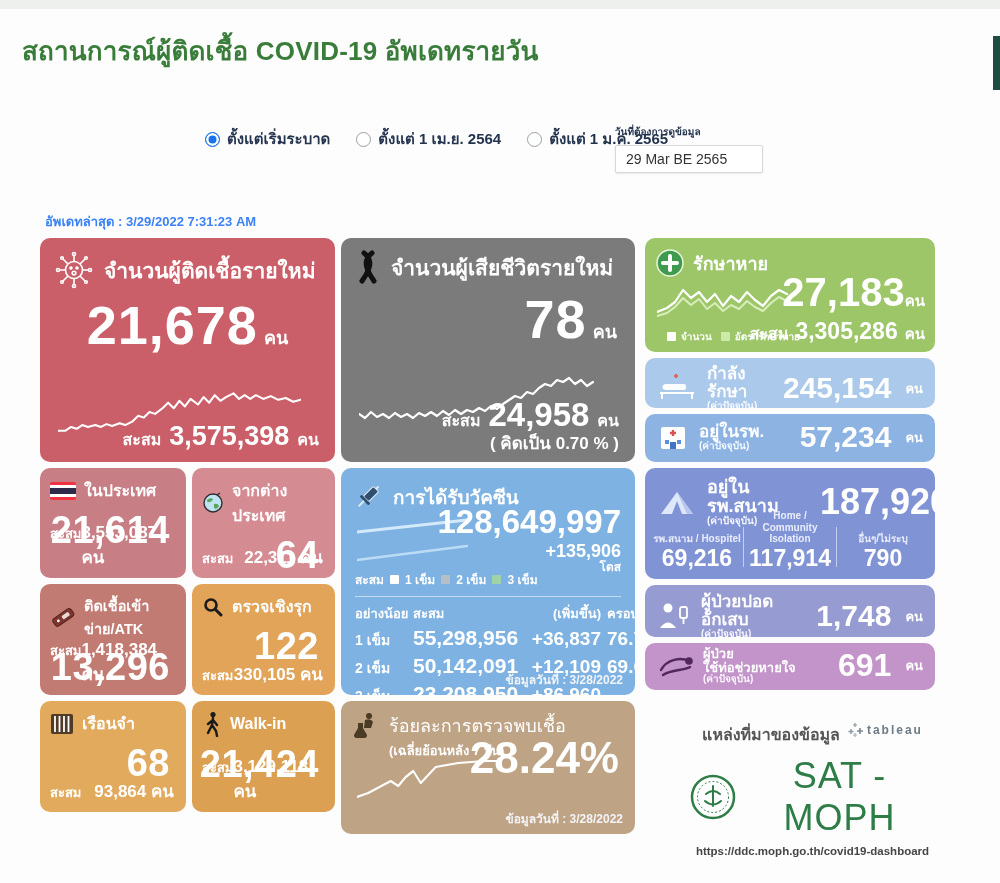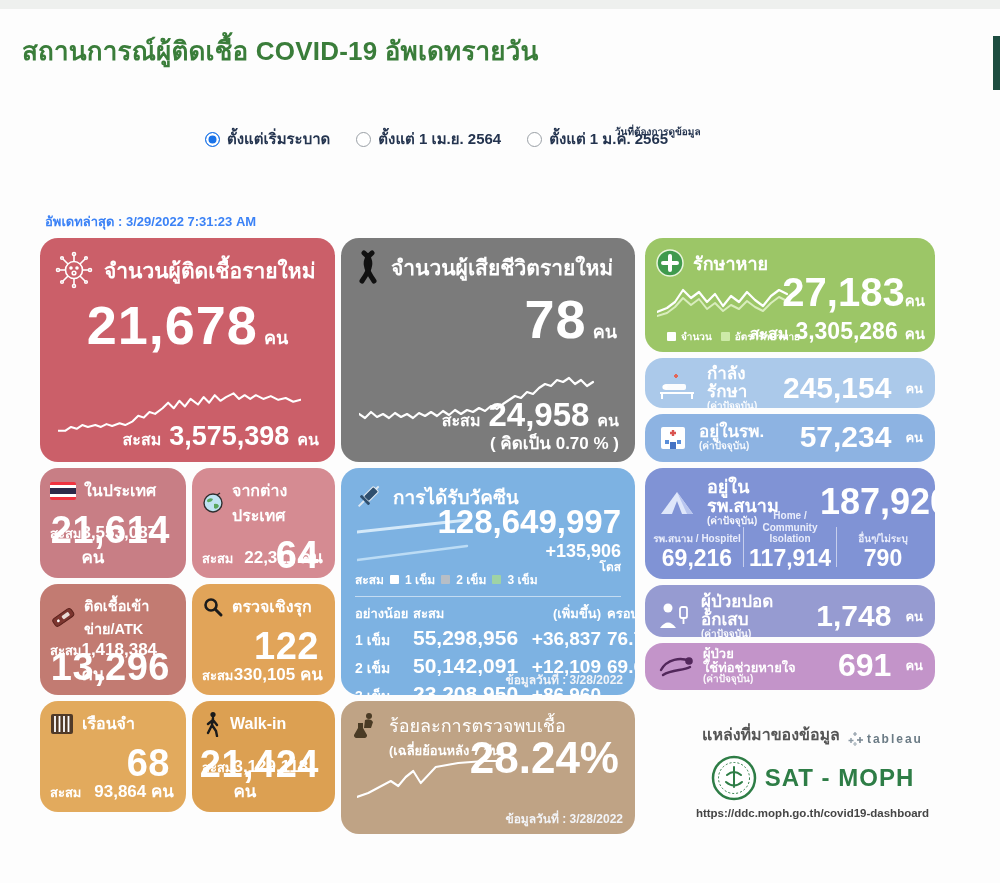--- a/index.html
+++ b/index.html
@@ -15,21 +15,21 @@
   .radio-opt { display:flex; align-items:center; gap:7px; cursor:pointer; }
   .radio { width:15px; height:15px; border-radius:50%; background:#fff; border:1.5px solid #9aa0a6; }
   .radio.sel { background:#1a73e8; border:1px solid #1a73e8; box-shadow: inset 0 0 0 2.5px #fff; }
   .radio-label { font-size:15px; font-weight:bold; color:#24344f; }
   .date-wrap { position:absolute; left:615px; top:124px; }
   .date-label { font-size:10px; font-weight:bold; color:#24344f; }
   .date-input { margin-top:6px; width:148px; height:28px; background:#fff; border:1px solid #d7d7d7; border-radius:2px; box-shadow:0 1px 2px rgba(0,0,0,.08); font-size:14px; color:#333; padding:0 10px; font-family:inherit; }
   .last-update { position:absolute; left:45px; top:211px; font-size:13px; font-weight:bold; color:#3b82f6; }
 
   
-  .card { position:absolute; border-radius:18px; color:#fff; overflow:hidden; }
+  .card { position:absolute; border-radius:10px; color:#fff; overflow:hidden; }
   .c-newcases   { left:40px;  top:238px; width:295px; height:224px; background:#cb5f69; }
   .c-deaths     { left:341px; top:238px; width:294px; height:224px; background:#7b7b7b; }
   .c-recovered  { left:645px; top:238px; width:290px; height:114px; background:#9cc667; }
   .c-treating   { left:645px; top:358px; width:290px; height:50px;  background:#abc9ea; }
   .c-inhosp     { left:645px; top:414px; width:290px; height:48px;  background:#8db3e2; }
   .c-field      { left:645px; top:468px; width:290px; height:111px; background:#8093d5; }
   .c-pneumonia  { left:645px; top:585px; width:290px; height:52px;  background:#969bd1; }
   .c-ventilator { left:645px; top:643px; width:290px; height:47px;  background:#c394c9; }
   .c-domestic   { left:40px;  top:468px; width:146px; height:110px; background:#c87e85; }
   .c-abroad     { left:192px; top:468px; width:143px; height:110px; background:#d58b92; }
@@ -87,25 +87,25 @@
   .vrow.hdr { font-size:13px; font-weight:bold; margin-bottom:2px; }
   .vrow .dose { font-size:14px; font-weight:bold; }
   .vrow .cumv { font-size:21px; font-weight:bold; }
   .vrow .addv { font-size:19px; font-weight:bold; text-align:right; padding-right:6px;}
   .vrow .covv { font-size:19px; font-weight:bold; text-align:right; }
   .vrow.hdr .addv, .vrow.hdr .covv { font-size:13px; }
   .data-date { position:absolute; right:12px; bottom:6px; font-size:12px; font-weight:bold; color:#f2f4f8; }
 
   
   .source { position:absolute; left:690px; top:722px; width:245px; text-align:center; }
-  .src-row1 { display:flex; align-items:flex-end; justify-content:center; gap:8px; }
+  .src-row1 { display:flex; align-items:flex-start; justify-content:center; gap:8px; }
   .src-lbl { font-size:16px; font-weight:bold; color:#555; }
   .tableau { display:flex; align-items:center; gap:3px; color:#6b7b85; font-size:12px; letter-spacing:2px; font-weight:bold; }
   .src-row2 { display:flex; align-items:center; justify-content:center; gap:8px; margin-top:8px; }
-  .satmoph { font-size:24px; font-weight:bold; color:#2e7d46; letter-spacing:1px; }
+  .satmoph { font-size:36px; font-weight:normal; color:#2e7d46; letter-spacing:1px; }
   .src-url { margin-top:6px; font-size:11.5px; font-weight:bold; color:#454545; }
 
   svg { display:block; }
 </style>
 </head>
 <body>
 
 <div class="page">
   <div class="topstrip"></div>
   <div class="edge-accent"></div>
@@ -122,20 +122,21 @@
       <span class="radio-label">ตั้งแต่ 1 เม.ย. 2564</span>
     </div>
     <div class="radio-opt">
       <span class="radio"></span>
       <span class="radio-label">ตั้งแต่ 1 ม.ค. 2565</span>
     </div>
   </div>
 
   <div class="date-wrap">
     <div class="date-label">วันที่ต้องการดูข้อมูล</div>
+    <input class="date-input" value="29 Mar BE 2565" style="">
   </div>
 
   <div class="last-update">อัพเดทล่าสุด : 3/29/2022 7:31:23 AM</div>
 
   <div class="card c-newcases">
     <div class="head">
       <span>
         <svg width="40" height="40" viewBox="0 0 40 40" stroke="#fff" stroke-width="1.6" fill="none">
           <circle cx="20" cy="20" r="8.5"></circle>
           <path d="M20 11 V5 M20 29 V35 M11 20 H5 M29 20 H35 M14 14 L9 9 M26 14 L31 9 M14 26 L9 31 M26 26 L31 31"></path>

